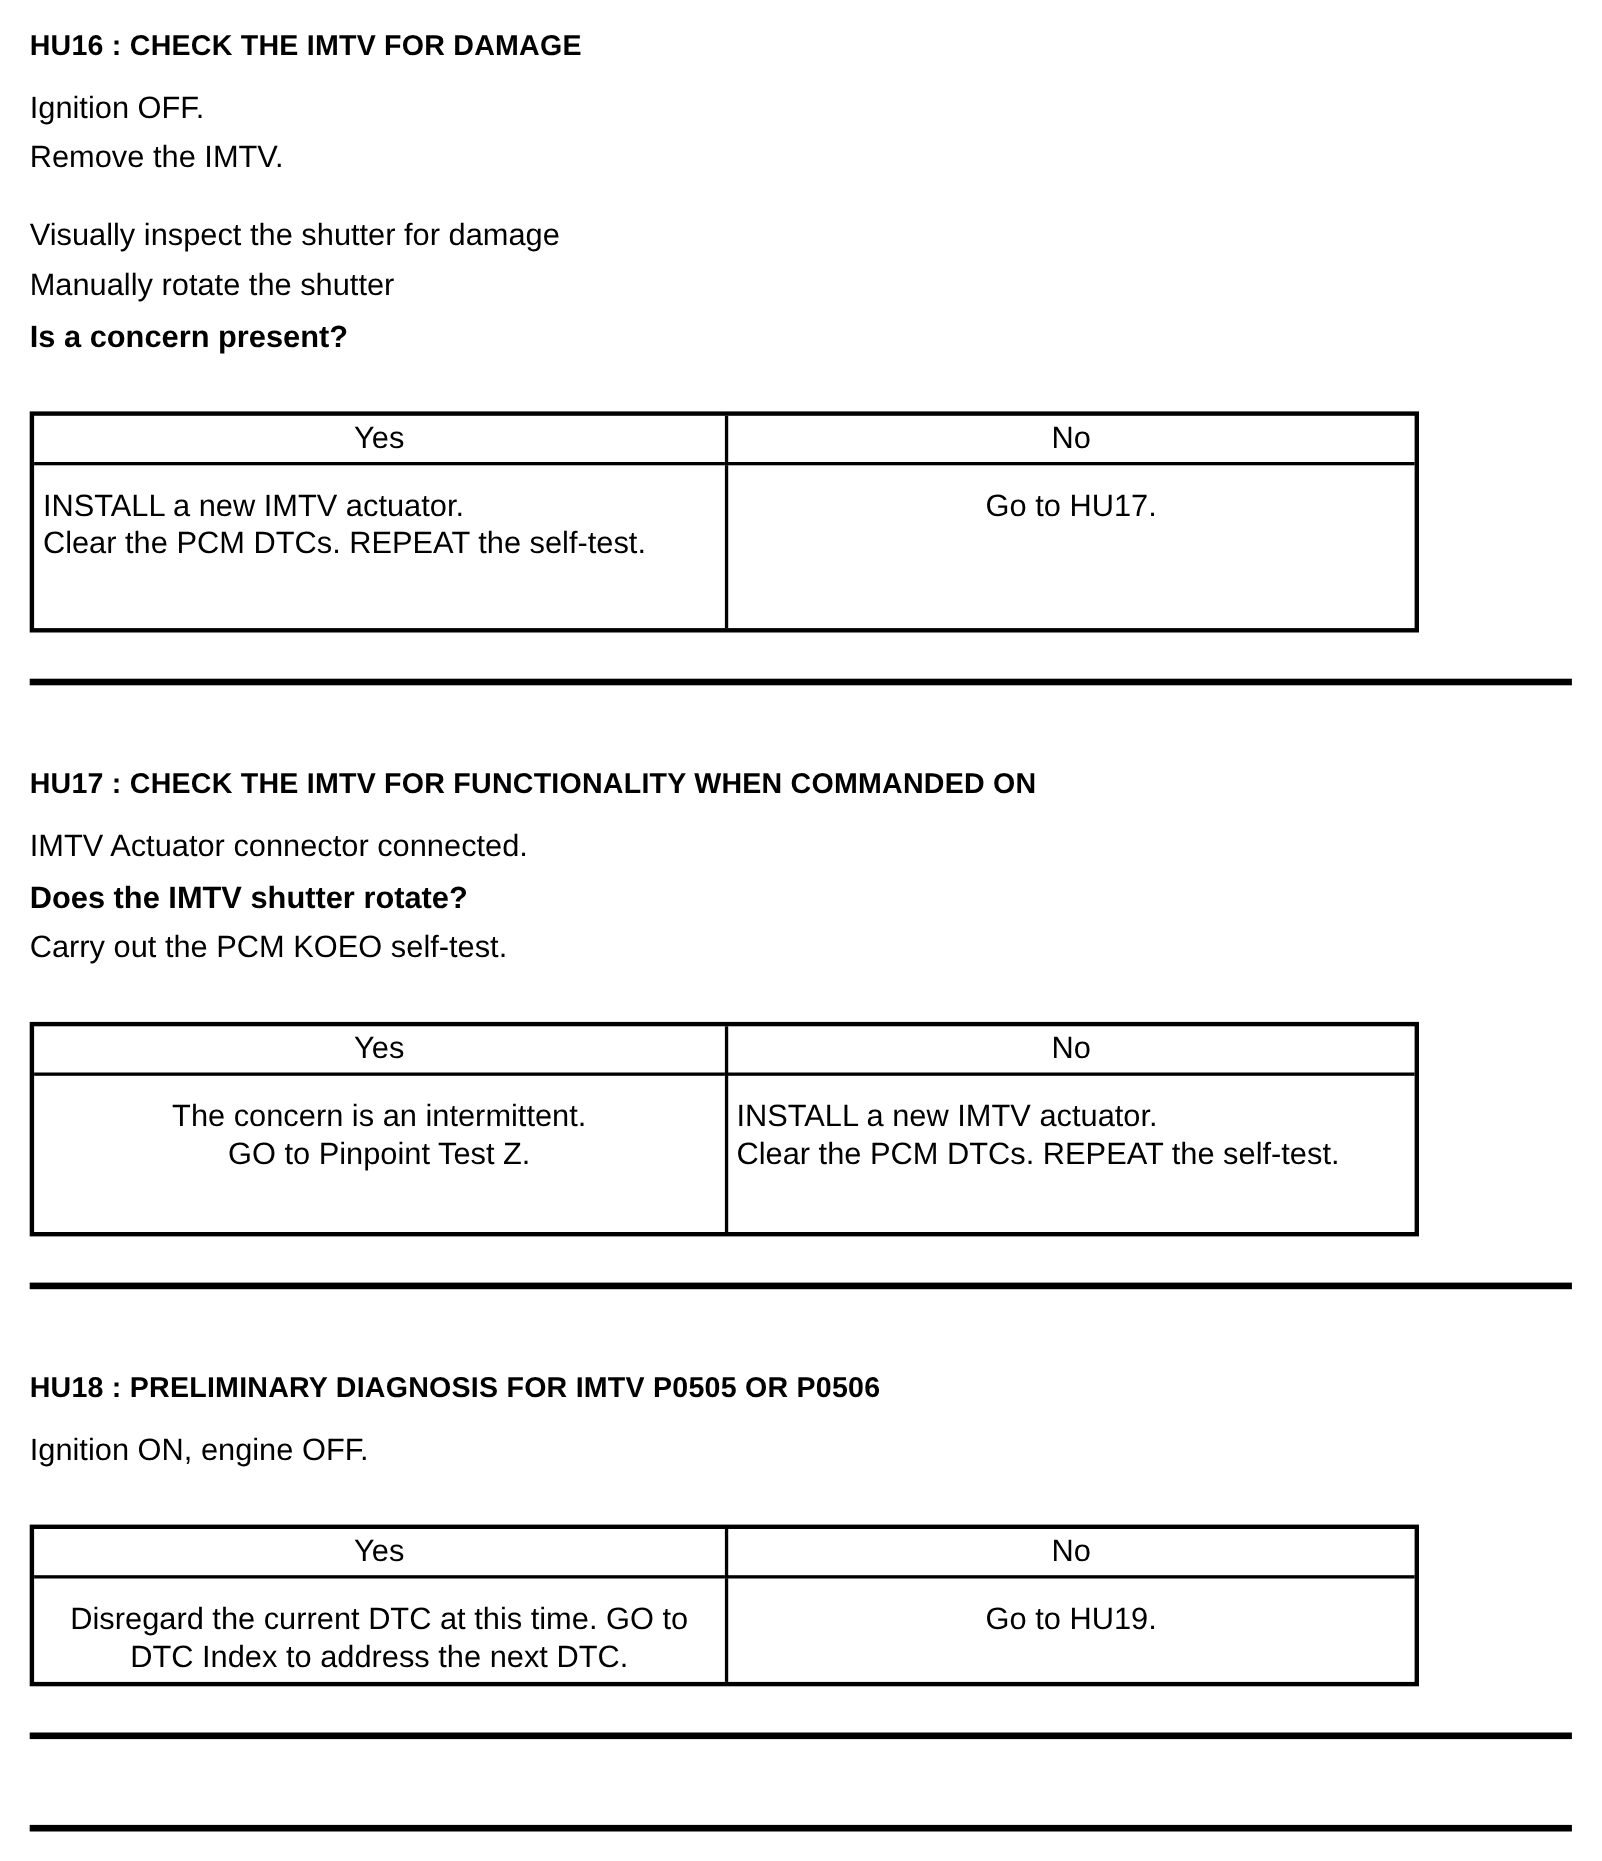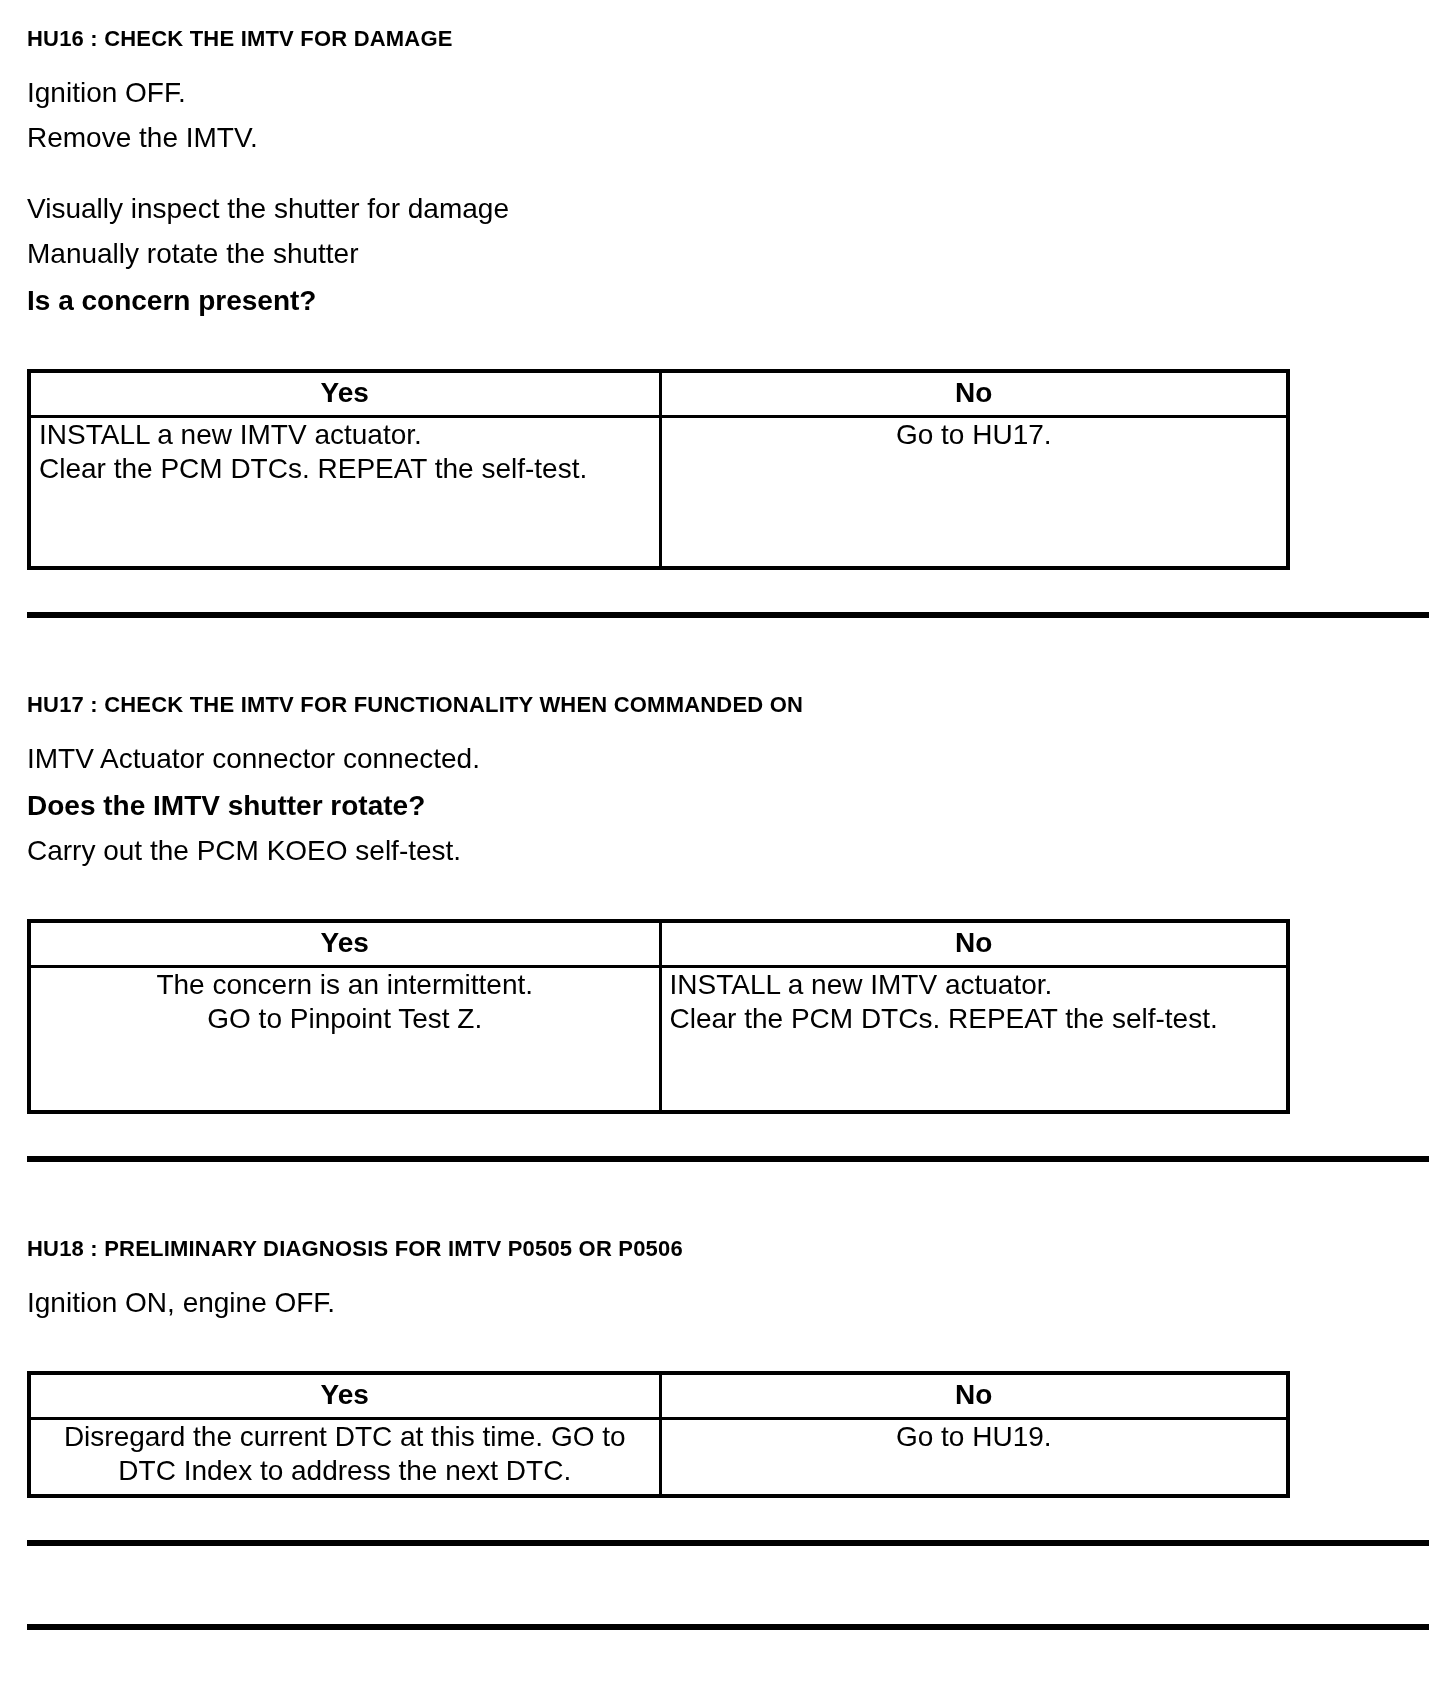--- a/index.html
+++ b/index.html
@@ -9,21 +9,21 @@
     color: #000000;
     font-family: "Liberation Sans", "DejaVu Sans", sans-serif;
   }
   .page {
     width: 1456px;
     box-sizing: border-box;
     padding: 26px 27px 30px 27px;
     background: #ffffff;
   }
   .step-heading {
-    font-size: 22px;
+    font-size: 26px;
     font-weight: bold;
     margin: 0 0 24px 0;
     letter-spacing: 0.2px;
   }
   .body-line {
     font-size: 28px;
     line-height: 33px;
     margin: 0 0 12px 0;
   }
   .gap-above {
@@ -45,27 +45,27 @@
   .dt-cell {
     box-sizing: border-box;
     width: 50%;
     font-size: 28px;
     line-height: 34px;
   }
   .dt-cell + .dt-cell {
     border-left: 3px solid #000000;
   }
   .dt-head-cell {
-    font-weight: bold;
+    font-weight: normal;
     text-align: center;
     padding: 3px 6px 5px 6px;
     border-bottom: 3px solid #000000;
   }
   .dt-body-cell {
-    padding: 0 8px 6px 8px;
+    padding: 20px 8px 6px 8px;
     display: flex;
     flex-direction: column;
   }
   .align-left   { text-align: left;   align-items: flex-start; }
   .align-center { text-align: center; align-items: center; }
   .v-top        { justify-content: flex-start; }
   .v-center     { justify-content: flex-start; }
   .t1 .dt-body-cell { min-height: 148px; }
   .t2 .dt-body-cell { min-height: 142px; }
   .t3 .dt-body-cell { min-height: 70px; }

